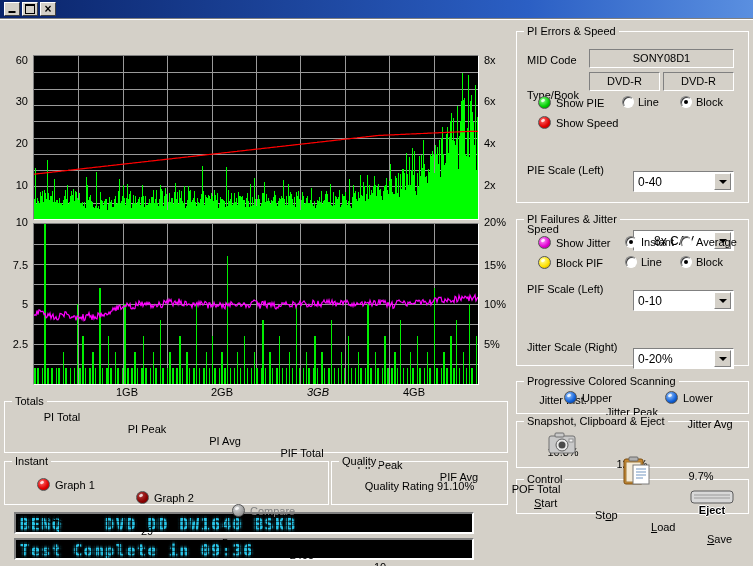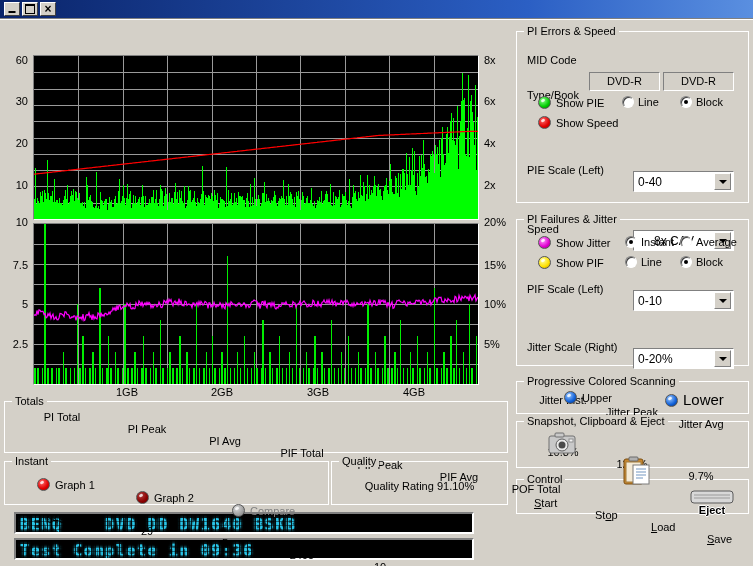--- a/index.html
+++ b/index.html
@@ -898,21 +898,21 @@
           <div class="bar2" style="left: 442px; height: 48px;"></div>
           <svg class="overlay" width="444" height="160">
             <path d="M0 91.6L1 90.7L2 91.3L3 86.5L4 90.6L5 85.9L6 86.3L7 87.7L8 87.3L9 87.4L10 90.5L11 89.5L12 93.9L13 93.1L14 89.7L15 91.6L16 89.2L17 94.5L18 91.7L19 90.1L20 95.3L21 94.3L22 92.7L23 95.7L24 95.9L25 94.0L26 89.5L27 89.6L28 90.3L29 91.0L30 92.6L31 87.7L32 88.0L33 90.2L34 90.5L35 91.3L36 94.3L37 94.0L38 92.8L39 93.3L40 91.7L41 92.2L42 96.3L43 92.2L44 92.2L45 93.1L46 94.4L47 93.1L48 95.5L49 90.0L50 96.7L51 96.0L52 91.3L53 90.6L54 91.5L55 88.7L56 93.0L57 91.6L58 95.9L59 90.4L60 94.9L61 92.7L62 94.5L63 94.9L64 89.0L65 89.9L66 93.7L67 88.6L68 92.0L69 90.8L70 92.2L71 89.3L72 89.3L73 91.0L74 90.3L75 88.1L76 89.9L77 87.2L78 87.0L79 83.8L80 85.9L81 83.6L82 87.0L83 81.4L84 85.9L85 81.2L86 81.4L87 85.3L88 84.1L89 82.8L90 82.8L91 81.8L92 82.3L93 79.2L94 80.8L95 82.0L96 79.7L97 84.5L98 85.0L99 83.5L100 84.8L101 84.5L102 78.9L103 81.3L104 81.7L105 77.0L106 78.4L107 82.1L108 77.7L109 82.4L110 80.1L111 78.9L112 80.9L113 78.3L114 80.4L115 78.4L116 79.6L117 83.6L118 81.2L119 83.5L120 81.6L121 80.3L122 81.1L123 82.7L124 81.6L125 78.1L126 80.3L127 83.4L128 83.6L129 81.0L130 76.4L131 77.4L132 79.2L133 76.3L134 79.4L135 75.3L136 77.2L137 75.6L138 79.3L139 81.8L140 78.2L141 76.9L142 79.7L143 78.0L144 80.5L145 74.5L146 79.6L147 77.1L148 81.3L149 81.7L150 81.9L151 77.2L152 77.4L153 81.3L154 80.3L155 79.9L156 80.9L157 80.8L158 83.6L159 78.9L160 79.1L161 81.9L162 80.1L163 78.4L164 81.8L165 77.6L166 80.7L167 77.4L168 79.1L169 81.2L170 80.0L171 77.4L172 78.2L173 79.5L174 84.4L175 78.7L176 78.9L177 83.0L178 81.3L179 82.3L180 78.4L181 81.3L182 83.1L183 80.8L184 82.4L185 81.4L186 78.6L187 80.3L188 83.7L189 80.2L190 83.5L191 84.8L192 78.8L193 80.1L194 81.9L195 79.4L196 82.3L197 77.8L198 78.8L199 80.7L200 80.0L201 81.2L202 82.1L203 81.7L204 79.5L205 78.9L206 79.4L207 82.3L208 81.7L209 80.1L210 78.7L211 80.1L212 83.4L213 80.6L214 81.2L215 83.5L216 82.7L217 79.0L218 77.6L219 77.2L220 76.0L221 76.6L222 77.0L223 77.3L224 81.8L225 78.7L226 84.7L227 81.1L228 77.7L229 77.5L230 81.8L231 76.7L232 81.8L233 83.7L234 79.2L235 79.3L236 78.9L237 82.5L238 78.6L239 81.7L240 78.8L241 84.0L242 85.0L243 83.2L244 84.0L245 80.9L246 82.5L247 82.3L248 78.7L249 79.4L250 78.8L251 80.3L252 77.8L253 80.4L254 80.5L255 80.7L256 82.8L257 82.1L258 82.7L259 77.6L260 78.8L261 79.1L262 83.3L263 80.5L264 80.1L265 79.3L266 77.2L267 82.1L268 78.8L269 77.9L270 76.9L271 78.5L272 79.9L273 82.9L274 82.7L275 80.3L276 82.2L277 82.6L278 81.6L279 76.2L280 77.2L281 81.6L282 80.7L283 82.2L284 76.8L285 81.6L286 80.5L287 82.7L288 78.4L289 77.9L290 75.9L291 78.4L292 79.0L293 76.1L294 79.1L295 75.9L296 79.9L297 78.9L298 76.1L299 80.6L300 78.0L301 77.3L302 82.4L303 78.9L304 79.8L305 79.2L306 80.2L307 76.5L308 77.2L309 80.4L310 77.2L311 77.2L312 78.6L313 76.3L314 78.0L315 81.1L316 81.2L317 82.2L318 79.6L319 82.4L320 79.0L321 81.9L322 81.0L323 78.6L324 79.9L325 80.3L326 80.1L327 78.7L328 77.8L329 82.0L330 80.5L331 77.7L332 79.1L333 78.7L334 78.2L335 80.4L336 76.3L337 79.1L338 82.0L339 79.3L340 76.7L341 77.2L342 81.4L343 81.4L344 79.2L345 75.4L346 81.0L347 76.3L348 77.3L349 76.2L350 78.7L351 76.5L352 79.1L353 82.5L354 78.1L355 81.7L356 82.5L357 79.8L358 77.9L359 84.3L360 83.9L361 80.5L362 79.5L363 76.5L364 76.9L365 76.0L366 77.3L367 78.0L368 78.2L369 78.9L370 77.0L371 78.4L372 81.4L373 82.1L374 78.2L375 79.2L376 77.8L377 79.6L378 79.7L379 80.2L380 79.1L381 79.5L382 76.4L383 76.3L384 77.4L385 76.2L386 77.0L387 80.8L388 76.7L389 75.6L390 78.3L391 77.1L392 78.2L393 80.7L394 79.2L395 79.0L396 75.5L397 81.0L398 78.6L399 77.8L400 75.8L401 73.8L402 74.3L403 78.1L404 74.5L405 73.3L406 73.6L407 73.2L408 77.7L409 77.9L410 78.6L411 75.0L412 76.5L413 77.7L414 74.5L415 75.9L416 76.0L417 78.0L418 77.2L419 76.6L420 78.5L421 72.3L422 73.1L423 77.9L424 76.8L425 71.5L426 74.5L427 76.3L428 72.4L429 73.9L430 74.0L431 72.1L432 73.0L433 74.4L434 72.9L435 77.0L436 71.3L437 73.4L438 76.2L439 74.2L440 73.0L441 70.9L442 76.8L443 74.8L444 73.0" fill="none" stroke="#ff00ff" stroke-width="1.2"></path>
           </svg>
         </div>
     </div>
 
     <div class="xlabels">
       <div class="xlab" style="left:94px;">1GB</div>
       <div class="xlab" style="left:189px;">2GB</div>
-      <div class="xlab" style="left:285px;">3GB</div>
+      <div class="xlab" style="left:285px;font-style:italic;">3GB</div>
       <div class="xlab" style="left:381px;">4GB</div>
     </div>
   </div>
 
   <div class="grp" id="totals">
     <div class="grplabel">Totals</div>
 
     <div class="tcol thead" style="left:12px;width:90px;">PI Total</div>
     <div class="tcol thead" style="left:97px;width:90px;">PI Peak</div>
     <div class="tcol thead" style="left:175px;width:90px;">PI Avg</div>
@@ -957,20 +957,21 @@
     <div class="lcdgrill"></div>
     <div class="lcdgrill2"></div>
   </div>
 
   <div id="rp">
 
     <div class="grp" style="left:4px;top:11px;width:233px;height:172px;">
       <div class="grplabel">PI Errors &amp; Speed</div>
 
       <div class="rowlbl" style="left:10px;top:22px;">MID Code</div>
+      <div class="fld" style="position:absolute;left:72px;top:17px;width:145px;">SONY08D1</div>
 
       <div class="rowlbl" style="left:10px;top:45px;">Type/Book</div>
       <div class="fld" style="position:absolute;left:72px;top:40px;width:71px;">DVD-R</div>
       <div class="fld" style="position:absolute;left:146px;top:40px;width:71px;">DVD-R</div>
 
       <div style="position:absolute;left:21px;top:64px;font-size:11px;white-space:nowrap;">
         <span class="led green"></span><span>Show PIE</span>
       </div>
       <div style="position:absolute;left:105px;top:64px;font-size:11px;white-space:nowrap;">
         <span class="radio"></span><span>Line</span>
@@ -1003,21 +1004,21 @@
         <span class="led magenta"></span><span>Show Jitter</span>
       </div>
       <div style="position:absolute;left:108px;top:16px;font-size:11px;white-space:nowrap;">
         <span class="radio on"></span><span>Instant</span>
       </div>
       <div style="position:absolute;left:163px;top:16px;font-size:11px;white-space:nowrap;">
         <span class="radio"></span><span>Average</span>
       </div>
 
       <div style="position:absolute;left:21px;top:36px;font-size:11px;white-space:nowrap;">
-        <span class="led yellow"></span><span>Show PIF</span>
+        <span class="led yellow"></span><span>Block PIF</span>
       </div>
       <div style="position:absolute;left:108px;top:36px;font-size:11px;white-space:nowrap;">
         <span class="radio"></span><span>Line</span>
       </div>
       <div style="position:absolute;left:163px;top:36px;font-size:11px;white-space:nowrap;">
         <span class="radio on"></span><span>Block</span>
       </div>
 
       <div class="rowlbl" style="left:10px;top:63px;">PIF Scale (Left)</div>
       <div class="combo" style="left:116px;top:58px;width:101px;">
@@ -1026,33 +1027,33 @@
       </div>
 
       <div class="rowlbl" style="left:10px;top:88px;">Jitter Scale (Right)</div>
       <div class="combo" style="left:116px;top:83px;width:101px;">
         <span class="v">0-20%</span>
         <span class="arrow"></span>
       </div>
 
       <div class="jcol" style="left:10px;top:108px;width:72px;">Jitter Inst.</div>
       <div class="jcol" style="left:79px;top:108px;width:72px;">Jitter Peak</div>
-      <div class="jcol" style="left:148px;top:108px;width:72px;">Jitter Avg</div>
+      <div class="jcol" style="left:157px;top:108px;width:72px;">Jitter Avg</div>
 
       <div class="jcol" style="left:10px;top:124px;width:72px;">10.8%</div>
       <div class="jcol" style="left:79px;top:124px;width:72px;">12.4%</div>
       <div class="jcol" style="left:148px;top:124px;width:72px;">9.7%</div>
     </div>
 
     <div class="grp" style="left:4px;top:361px;width:233px;height:33px;">
       <div class="grplabel">Progressive Colored Scanning</div>
       <div style="position:absolute;left:47px;top:9px;font-size:11px;white-space:nowrap;">
         <span class="led blue"></span><span>Upper</span>
       </div>
-      <div style="position:absolute;left:148px;top:9px;font-size:15px;white-space:nowrap;">
+      <div style="position:absolute;left:148px;top:9px;font-size:11px;white-space:nowrap;">
         <span class="led blue"></span><span>Lower</span>
       </div>
     </div>
 
     <div class="grp" style="left:4px;top:401px;width:233px;height:47px;">
       <div class="grplabel">Snapshot,  Clipboard  &amp; Eject</div>
 
       <div class="icoWrap" style="left:28px;top:8px;width:34px;">
         <svg width="30" height="26" viewBox="0 0 30 26">
           <rect x="2" y="6" width="26" height="17" rx="2" fill="#c9c9c9" stroke="#707070"></rect>

